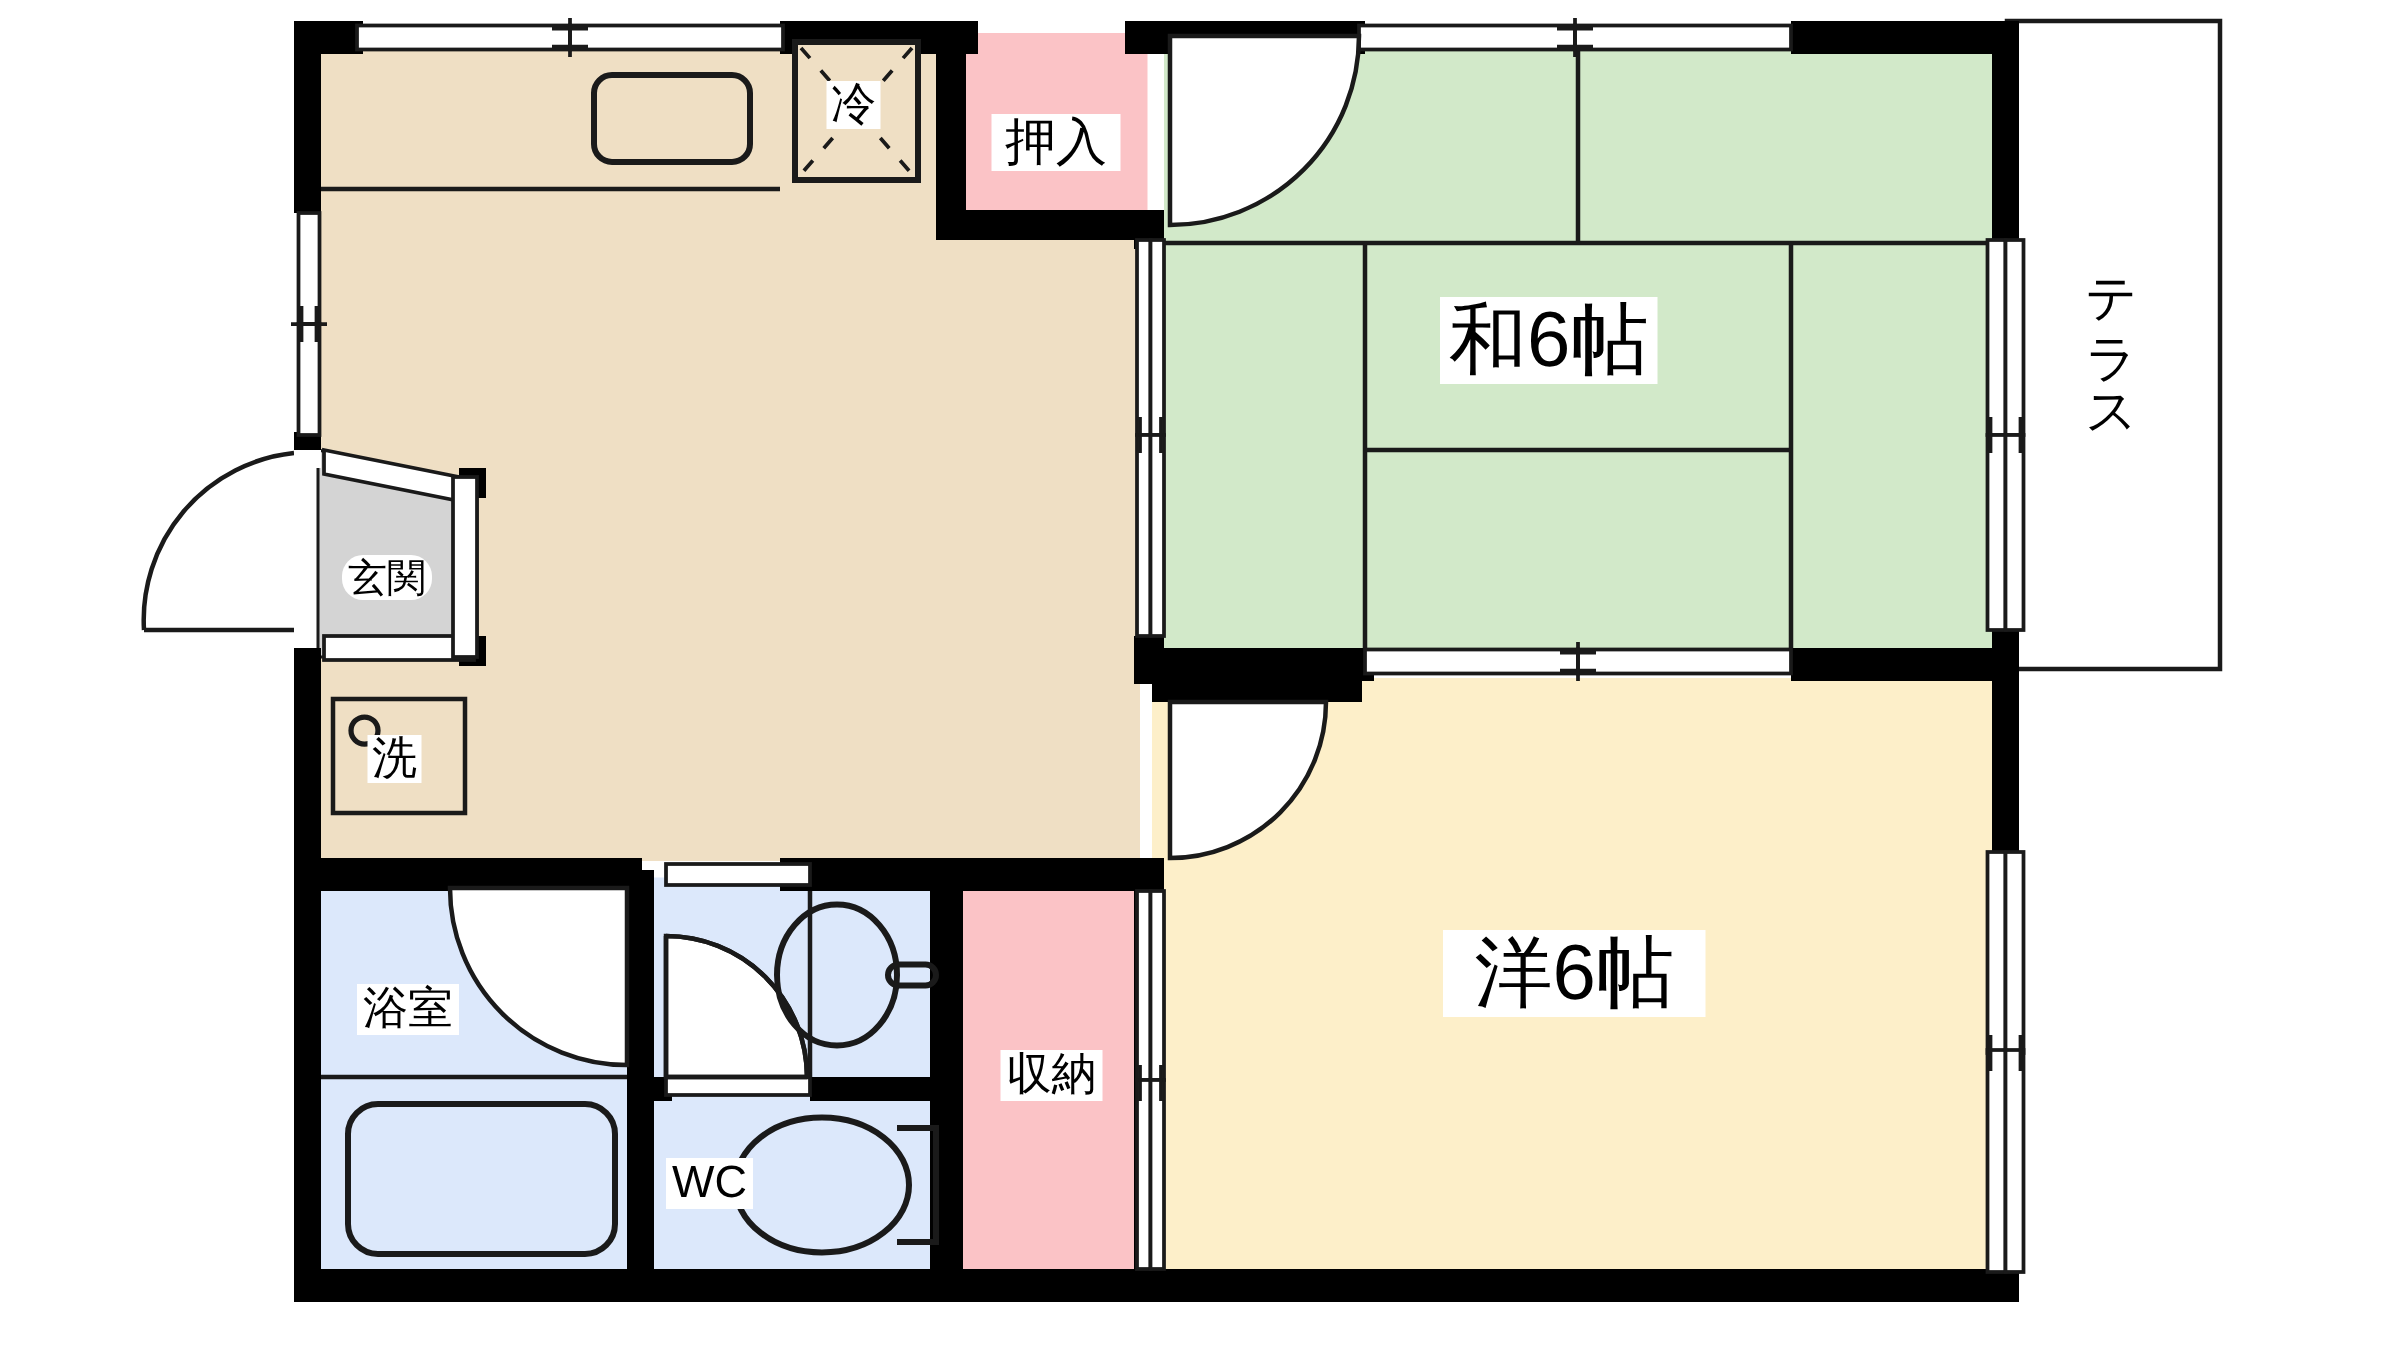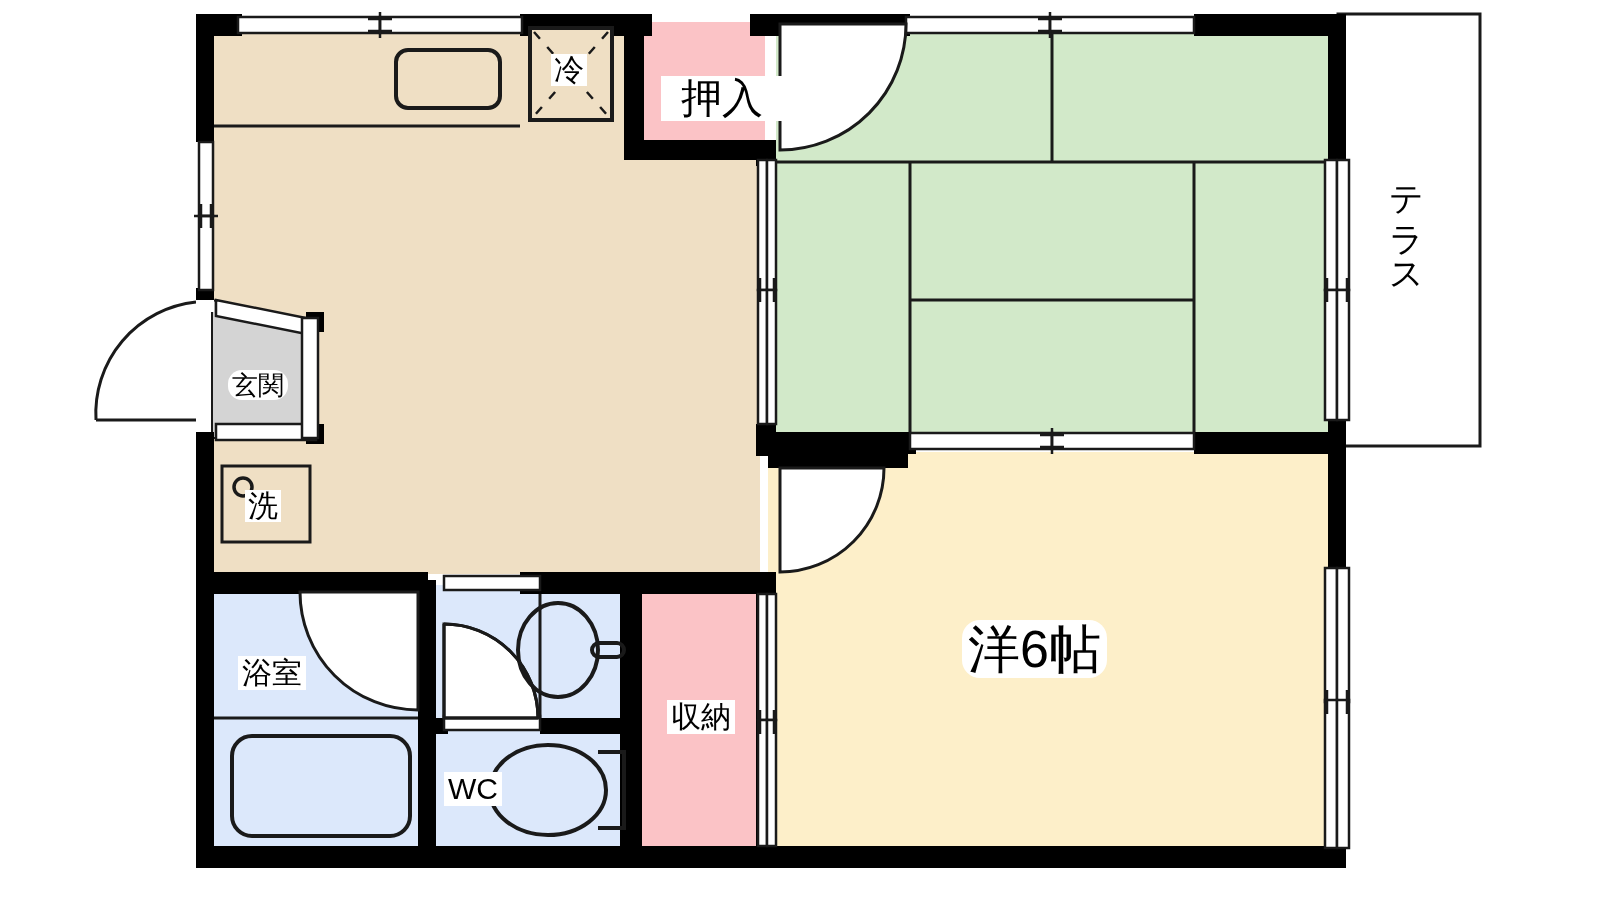--- a/index.html
+++ b/index.html
@@ -259,26 +259,27 @@
       </g>
 
       <g>
         <ellipse cx="548" cy="790" rx="58" ry="45" stroke-width="4"></ellipse>
         <polyline points="598,752 624,752 624,828 598,828" stroke-width="4" fill="none"></polyline>
       </g>
     </g>
   </svg>
 
 
-
-  <div class="lbl" style="left:962px;top:620px;font-size:52px;padding:3px 6px;border-radius:18px;">洋6帖</div>
+  <div class="lbl" style="left:960px;top:198px;font-size:52px;padding:3px 6px;">和6帖</div>
+
+  <div class="lbl" style="left:962px;top:620px;font-size:52px;padding:3px 21px;">洋6帖</div>
 
   <div class="lbl lbl-v" style="left:1388px;top:160px;font-size:34px;padding:4px 2px;">テラス</div>
 
-  <div class="lbl" style="left:661px;top:76px;font-size:41px;padding:2px 20px;">押入</div>
+  <div class="lbl" style="left:661px;top:76px;font-size:34px;padding:2px 9px;">押入</div>
 
   <div class="lbl" style="left:667px;top:700px;font-size:30px;padding:2px 4px;text-align:right;">収納</div>
 
   <div class="lbl" style="left:238px;top:656px;font-size:30px;padding:2px 4px;">浴室</div>
 
   <div class="lbl" style="left:444px;top:772px;font-size:30px;padding:2px 4px;text-align:right;">WC</div>
 
   <div class="lbl" style="left:228px;top:370px;font-size:26px;padding:2px 4px;border-radius:14px;">玄関</div>
 
   <div class="lbl" style="left:551px;top:54px;font-size:30px;padding:1px 3px;">冷</div>

